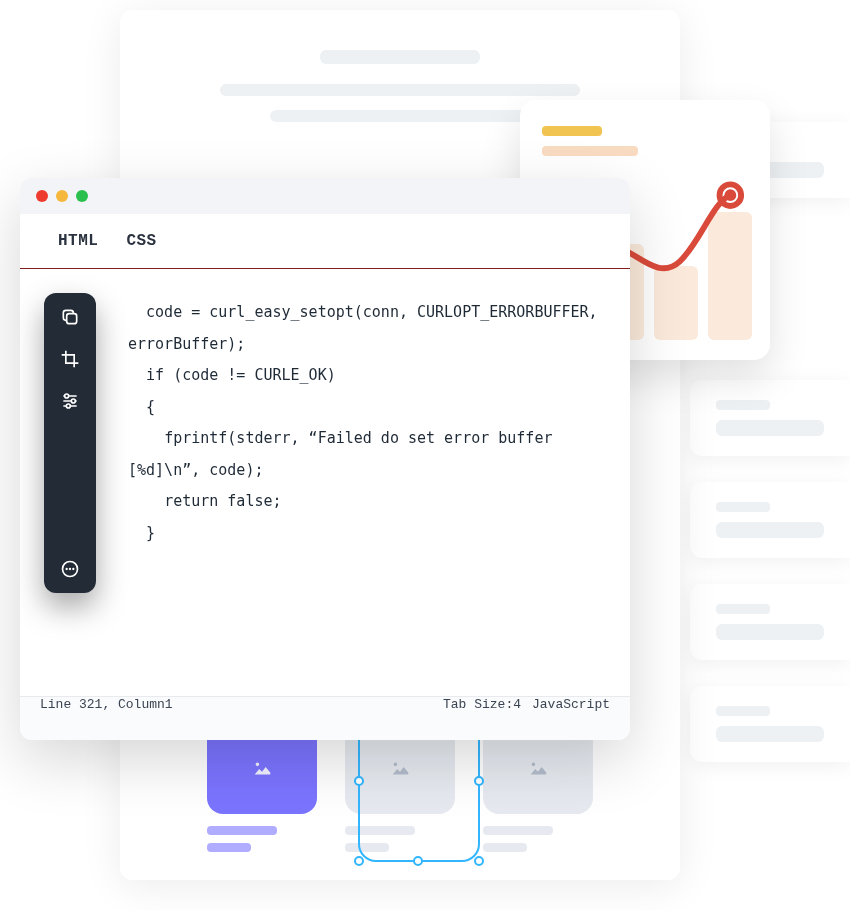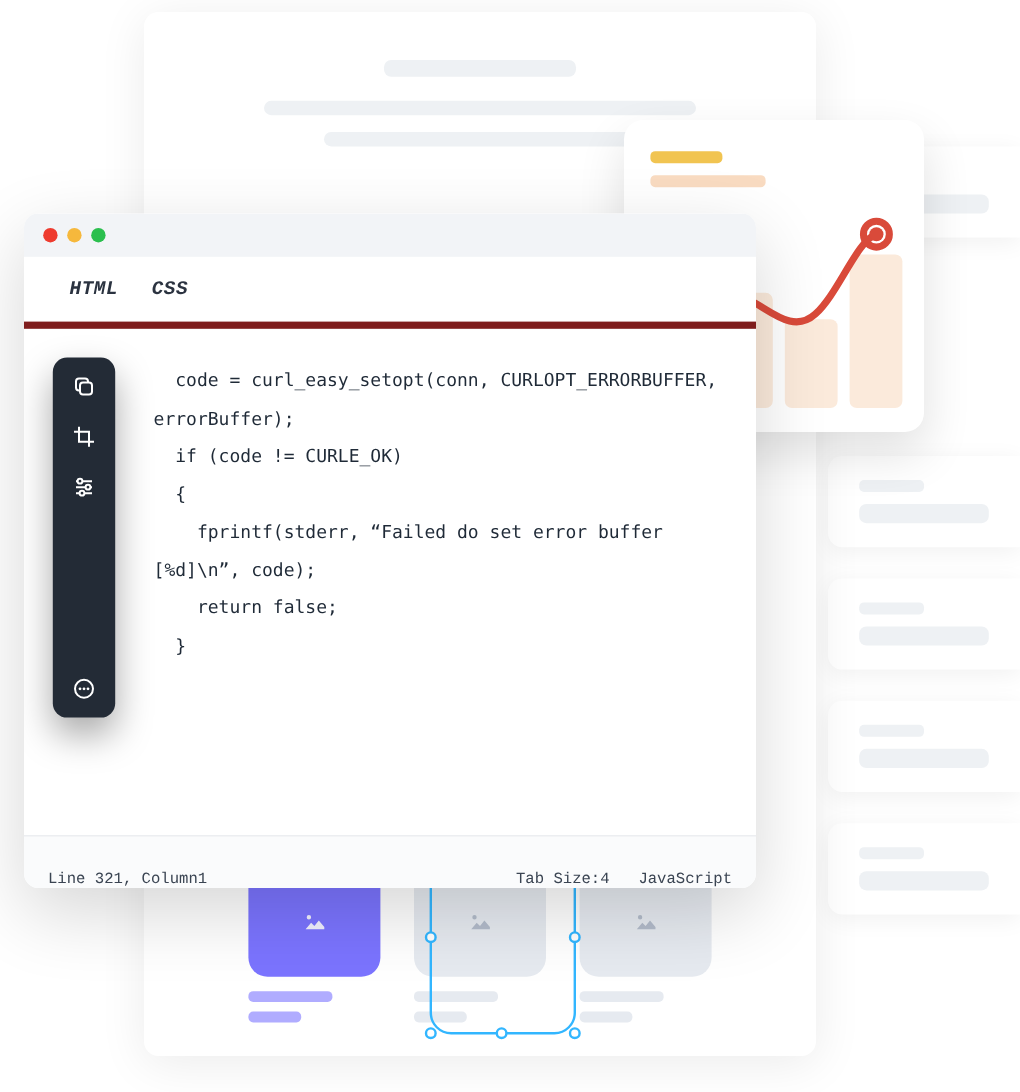--- a/index.html
+++ b/index.html
@@ -83,42 +83,42 @@
   
   .editor{
     position:absolute; left:20px; top:178px; width:610px; height:562px;
     background:#fff; border-radius:12px;
     box-shadow:0 20px 60px rgba(0,0,0,.16);
     display:flex; flex-direction:column; overflow:hidden;
   }
   .titlebar{height:36px;background:#f2f4f7;display:flex;align-items:center;padding:0 16px;gap:8px;}
   .dot-btn{width:12px;height:12px;border-radius:50%;}
   .red{background:#ee3b2f}.yellow{background:#f6b83c}.green{background:#2bbf4e}
-  .tabs{display:flex;align-items:center;gap:28px;padding:18px 38px;border-bottom:6px solid #7f1d1d;font-style:italic;}
+  .tabs{display:flex;align-items:center;gap:28px;padding:18px 38px;border-bottom:1px solid #7f1d1d;}
   .tab{font-weight:600;color:#2b3340;letter-spacing:.5px;cursor:pointer;}
   .tab.active{background:#1e90ff;color:#fff;padding:8px 20px;border-radius:999px;}
   .body{flex:1;display:flex;position:relative;}
   .tool-col{
     position:absolute;left:24px;top:24px;width:52px;height:300px;
     background:#232b36;border-radius:12px;
     box-shadow:0 14px 30px rgba(0,0,0,.35);
     display:flex;flex-direction:column;align-items:center;
     padding:14px 0;gap:22px;color:#fff;
   }
   .tool-col .more{margin-top:auto;}
   .code{
     flex:1;padding:28px 28px 24px 108px;
     font-size:15px;line-height:2.1;color:#1f2a37;white-space:pre-wrap;
   }
   .statusbar{
     height:44px;border-top:1px solid #e8eaee;background:#fafbfc;
-    display:flex;align-items:flex-end;justify-content:space-between;
+    display:flex;align-items:flex-start;justify-content:space-between;
     padding:0 20px;font-size:13px;color:#3a4452;
   }
-  .status-right{display:flex;gap:24px;}
+  .status-right{display:flex;gap:11px;}
 
   
   .ico{width:20px;height:20px;display:block}
   .ico-sm{width:22px;height:22px}
 </style>
 </head>
 <body>
 
 <div class="list-card lc1">
     <div class="r1"></div>

